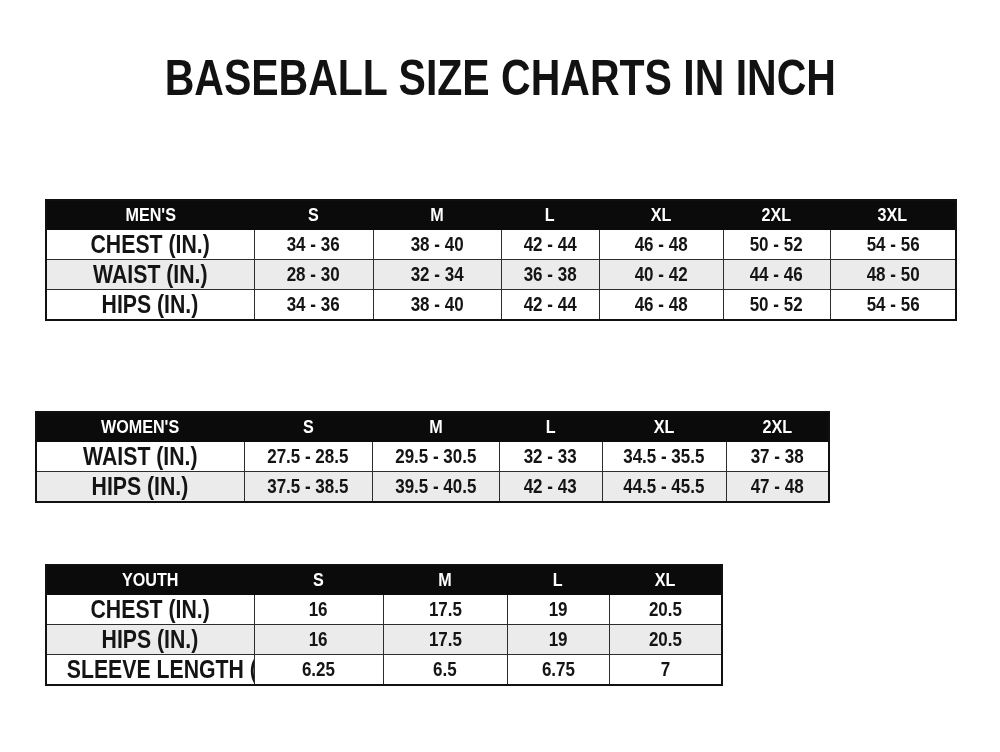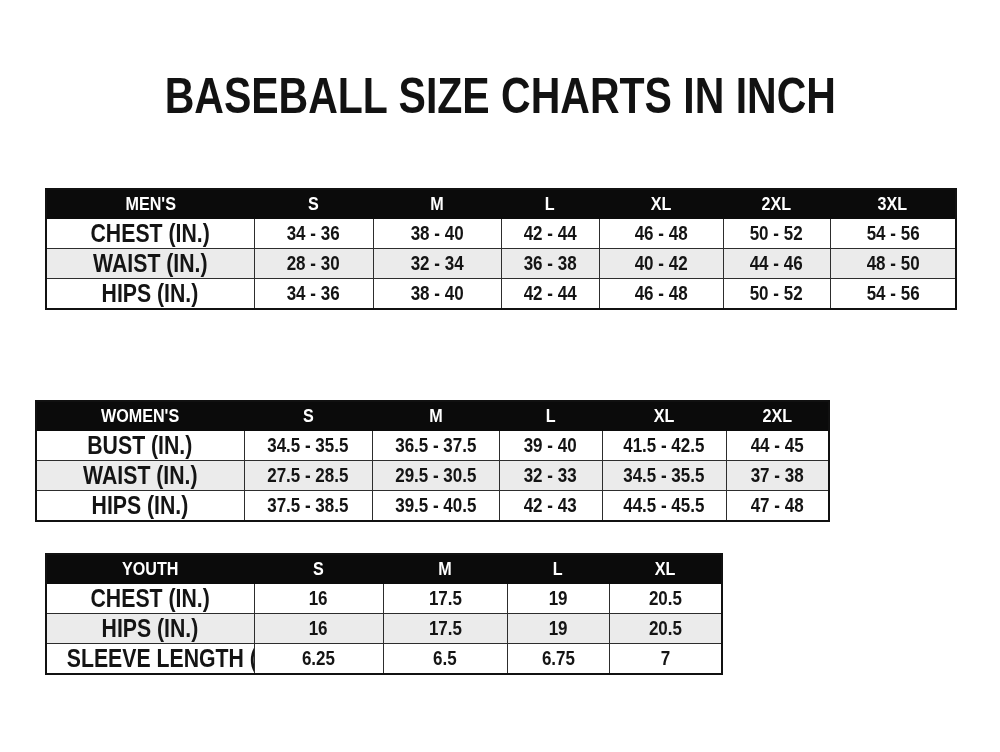--- a/index.html
+++ b/index.html
@@ -16,41 +16,42 @@
   body{
     width:1000px;height:752px;
     background:var(--page-bg);
     font-family:"Liberation Sans", sans-serif;
     position:relative;
     overflow:hidden;
     color:var(--text);
   }
   .page-title{
     position:absolute;
-    top:71px;left:0;width:1000px;
+    top:53px;left:0;width:1000px;
     margin:0;
     text-align:center;
     font-size:50px;
     font-weight:700;
     line-height:50px;
     color:#121212;
     letter-spacing:0px;
   }
   .page-title .squish{
     display:inline-block;
     transform:scaleX(0.82);
     transform-origin:50% 50%;
     white-space:nowrap;
   }
   table.size-table{
     position:absolute;
     border-collapse:collapse;
     table-layout:fixed;
     background:var(--row-bg);
     border:2px solid #111111;
+    margin-top:11px;
   }
   .size-table th,.size-table td{
     border:1px solid var(--border);
     height:29px;
     padding:0;
     text-align:center;
     vertical-align:middle;
     font-weight:700;
     overflow:hidden;
     white-space:nowrap;
@@ -146,28 +147,20 @@
         <th><span class="cell-text">WOMEN'S</span></th>
         <th><span class="cell-text">S</span></th>
         <th><span class="cell-text">M</span></th>
         <th><span class="cell-text">L</span></th>
         <th><span class="cell-text">XL</span></th>
         <th><span class="cell-text">2XL</span></th>
       </tr>
     </thead>
     <tbody>
       <tr>
-        <td class="label-cell"><span class="cell-text">BUST (IN.)</span></td>
-        <td class="value-cell"><span class="cell-text">34.5 - 35.5</span></td>
-        <td class="value-cell"><span class="cell-text">36.5 - 37.5</span></td>
-        <td class="value-cell"><span class="cell-text">39 - 40</span></td>
-        <td class="value-cell"><span class="cell-text">41.5 - 42.5</span></td>
-        <td class="value-cell"><span class="cell-text">44 - 45</span></td>
-      </tr>
-      <tr>
         <td class="label-cell"><span class="cell-text">WAIST (IN.)</span></td>
         <td class="value-cell"><span class="cell-text">27.5 - 28.5</span></td>
         <td class="value-cell"><span class="cell-text">29.5 - 30.5</span></td>
         <td class="value-cell"><span class="cell-text">32 - 33</span></td>
         <td class="value-cell"><span class="cell-text">34.5 - 35.5</span></td>
         <td class="value-cell"><span class="cell-text">37 - 38</span></td>
       </tr>
       <tr>
         <td class="label-cell"><span class="cell-text">HIPS (IN.)</span></td>
         <td class="value-cell"><span class="cell-text">37.5 - 38.5</span></td>

